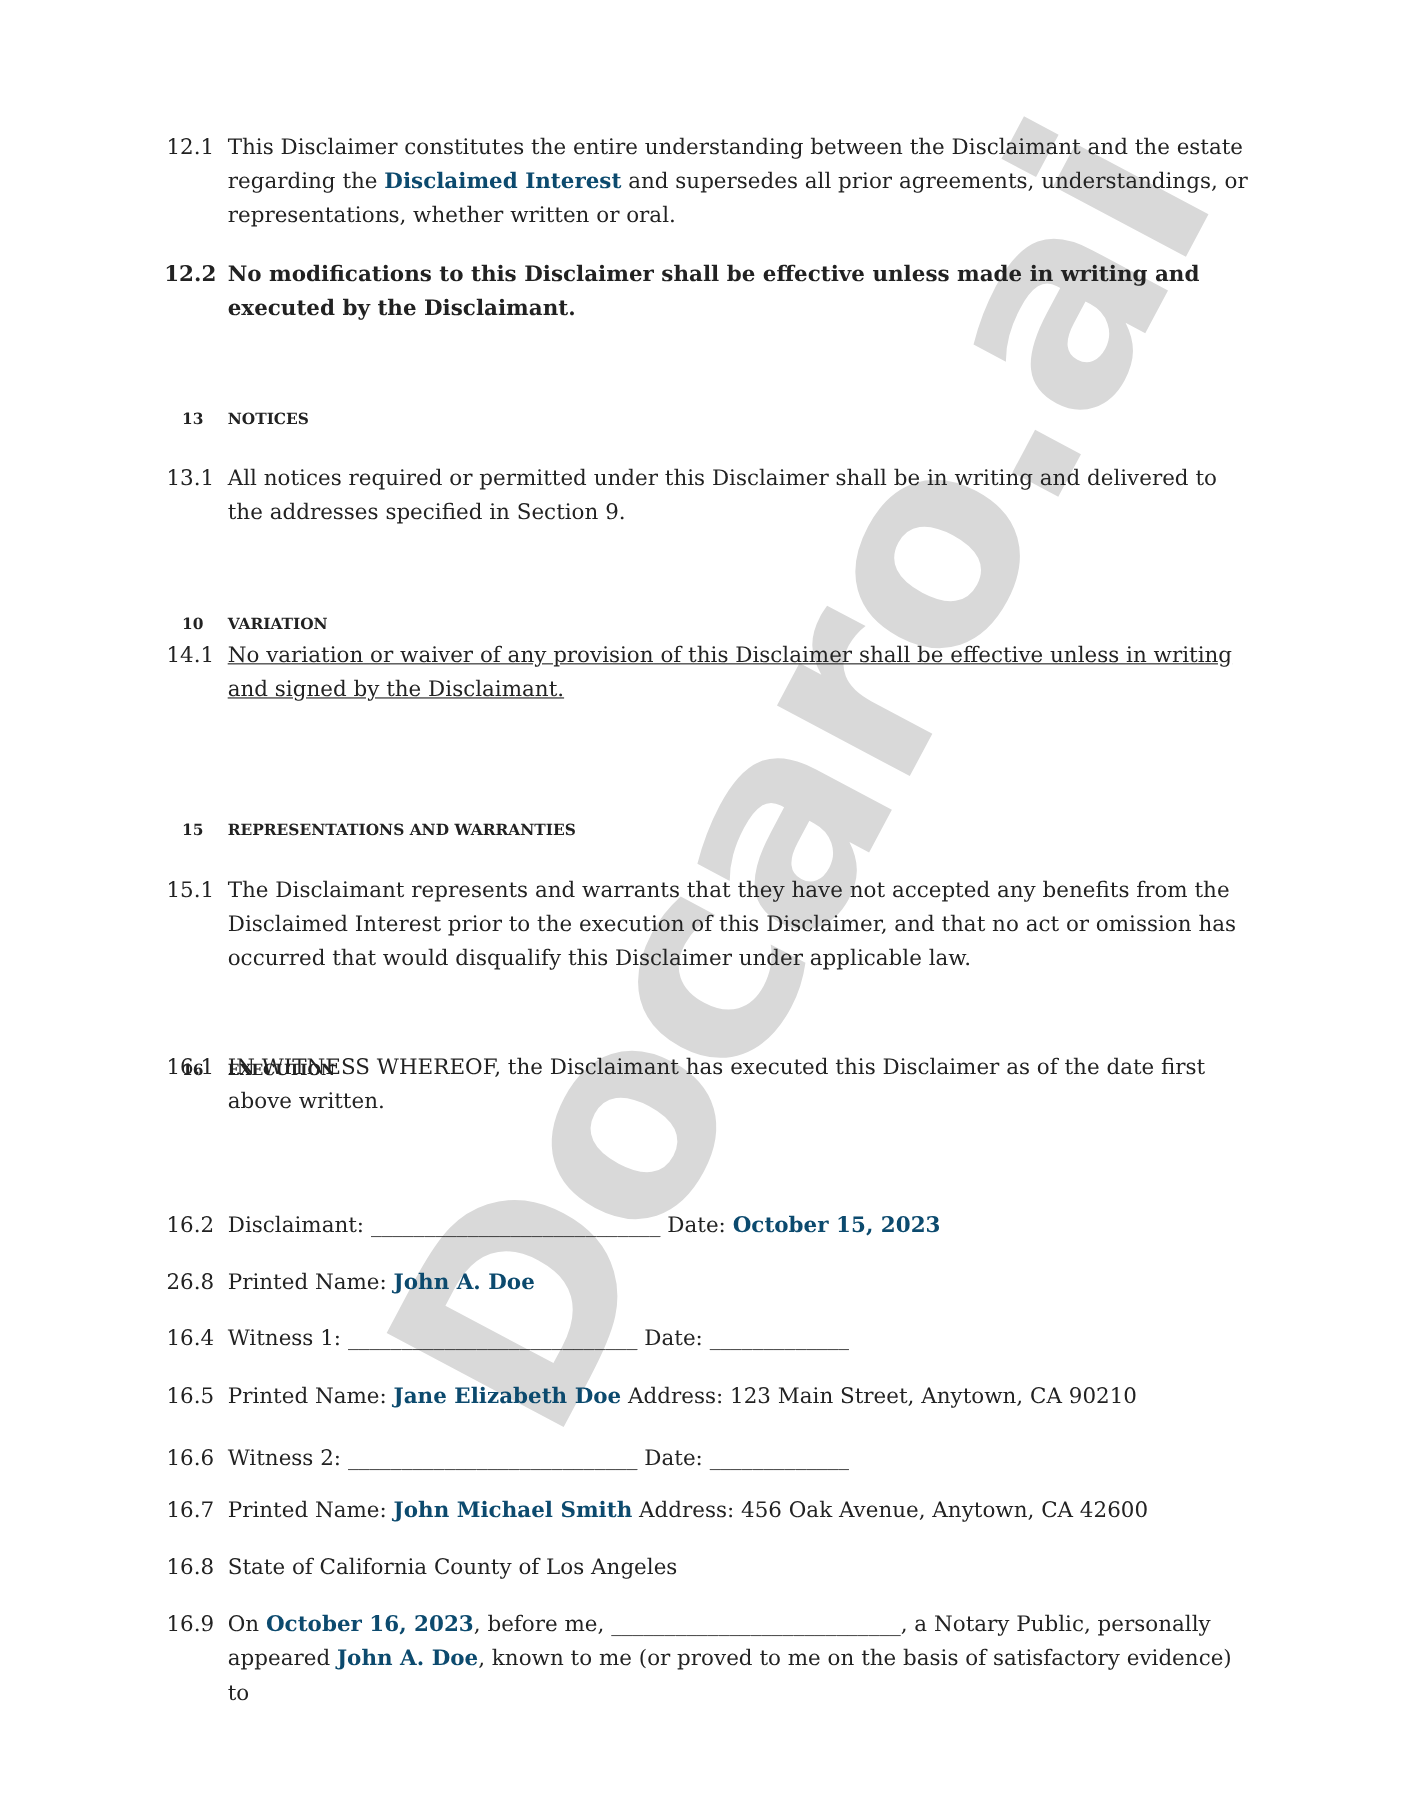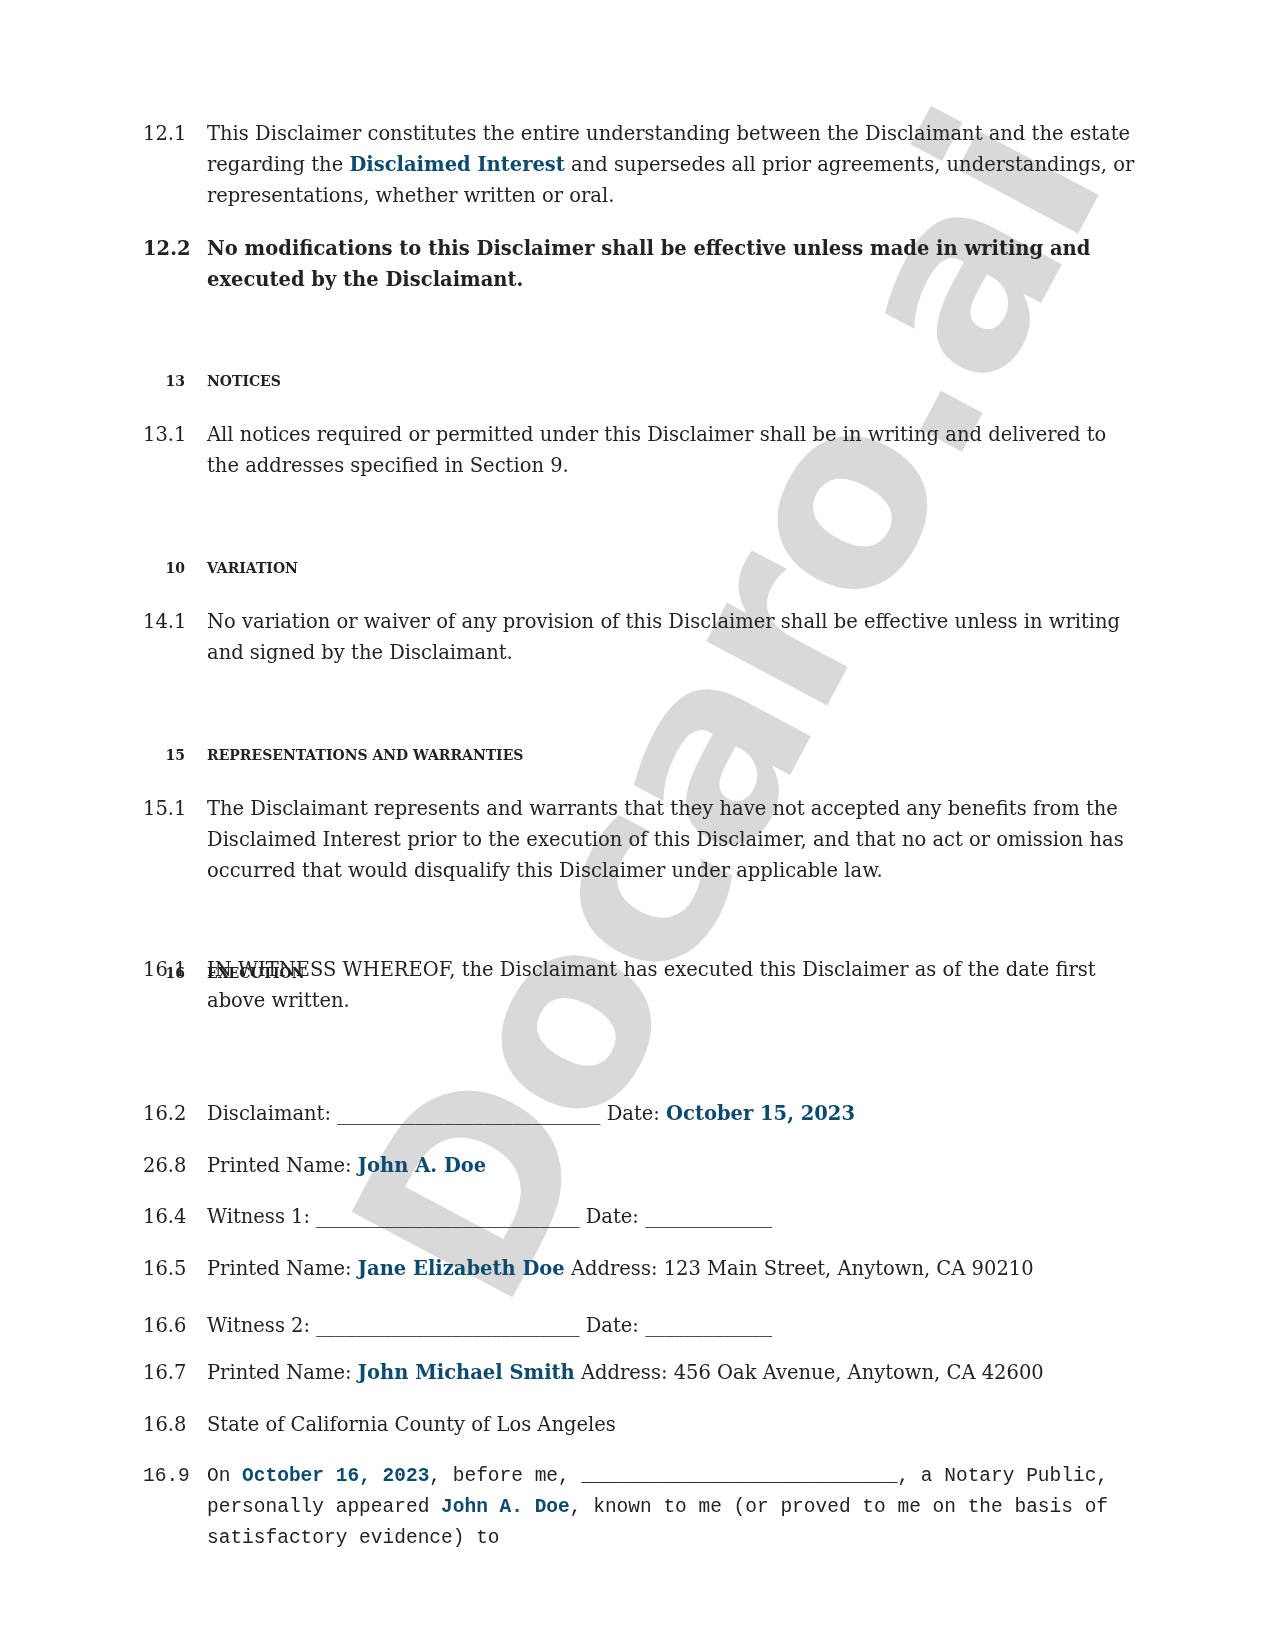--- a/index.html
+++ b/index.html
@@ -5,21 +5,21 @@
   html, body { margin: 0; padding: 0; background: #ffffff; }
   body { width: 1275px; height: 1650px; position: relative; overflow: hidden;
          font-family: "DejaVu Serif", "Liberation Serif", serif; color: #222; }
   .page { position: absolute; left: 0; top: 0; width: 1275px; height: 1650px; }
   .watermark { position: absolute; left: 160px; top: 690px; width: 1000px; text-align: center;
                font-family: "DejaVu Sans", "Liberation Sans", sans-serif; font-weight: bold;
                font-size: 250px; color: #d9d9d9; transform: rotate(-62deg); transform-origin: center;
                letter-spacing: -6px; z-index: 0; white-space: nowrap; pointer-events: none; }
   .content { position: absolute; left: 0; top: 0; width: 1275px; z-index: 1; }
   .item { position: absolute; left: 143px; width: 1000px; font-size: 19.5px; line-height: 31px; }
-  .num { position: absolute; left: 0; width: 60px; }
+  .num { position: absolute; left: 0; width: 60px; text-align: center; }
   .text { margin-left: 64px; display: block; }
   .heading { position: absolute; left: 143px; font-size: 14px; font-weight: bold; line-height: 31px; }
   .heading .hnum { display: inline-block; width: 64px; text-align: right; padding-right: 0; box-sizing: border-box; }
   .heading .hnum span { margin-right: 22px; }
   b { font-weight: bold; color: #0c4a6e; }
 </style>
 </head>
 <body>
 
 <div class="page">
@@ -41,21 +41,21 @@
       <span class="hnum"><span>13</span></span><span>NOTICES</span>
     </div>
     <div class="item" style="top:419px;">
       <span class="num">13.1</span>
       <span class="text">All notices required or permitted under this Disclaimer shall be in writing and delivered to the addresses specified in Section 9.</span>
     </div>
 
     <div class="heading" style="top:553px;">
       <span class="hnum"><span>10</span></span><span>VARIATION</span>
     </div>
-    <div class="item" style="top:606px;">
+    <div class="item" style="top:580px;text-decoration:underline;">
       <span class="num">14.1</span>
       <span class="text">No variation or waiver of any provision of this Disclaimer shall be effective unless in writing and signed by the Disclaimant.</span>
     </div>
 
     <div class="heading" style="top:740px;">
       <span class="hnum"><span>15</span></span><span>REPRESENTATIONS AND WARRANTIES</span>
     </div>
     <div class="item" style="top:793px;">
       <span class="num">15.1</span>
       <span class="text">The Disclaimant represents and warrants that they have not accepted any benefits from the Disclaimed Interest prior to the execution of this Disclaimer, and that no act or omission has occurred that would disqualify this Disclaimer under applicable law.</span>
@@ -98,19 +98,19 @@
     <div class="item" style="top:1357px;">
       <span class="num">16.7</span>
       <span class="text"><span>Printed Name: </span><b>John Michael Smith</b><span> Address: 456 Oak Avenue, Anytown, CA 42600</span></span>
     </div>
 
     <div class="item" style="top:1409px;">
       <span class="num">16.8</span>
       <span class="text">State of California County of Los Angeles</span>
     </div>
 
-    <div class="item" style="top:1461px;font-family:Liberation Mono, monospace;">
+    <div class="item" style="top:1461px;">
       <span class="num">16.9</span>
       <span class="text"><span>On </span><b>October 16, 2023</b><span>, before me, </span><span>___________________________</span><span>, a Notary Public, personally appeared </span><b>John A. Doe</b><span>, known to me (or proved to me on the basis of satisfactory evidence) to</span></span>
     </div>
 
   </div>
 </div>
 
 </body></html>

